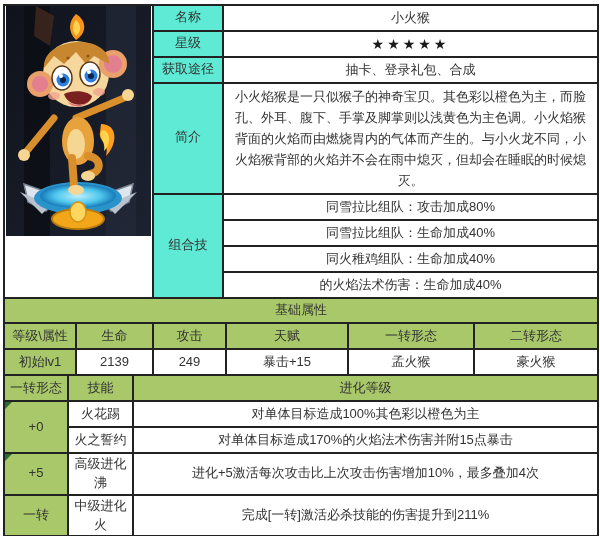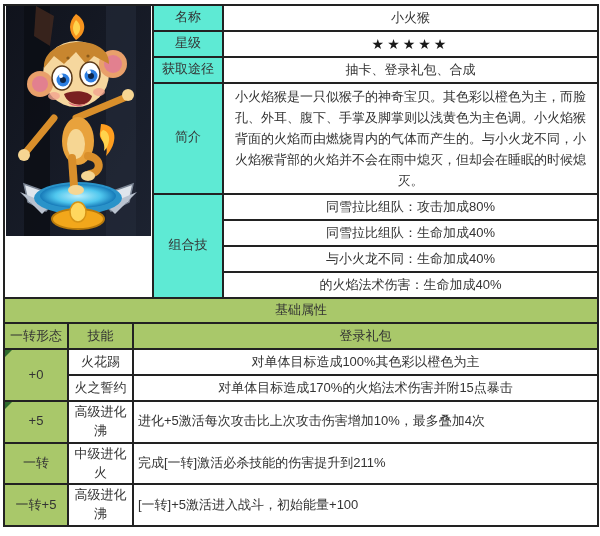--- a/index.html
+++ b/index.html
@@ -4,21 +4,21 @@
 <style>
   html,body{margin:0;padding:0;background:#ffffff;}
   body{width:600px;height:536px;font-family:"Liberation Sans","DejaVu Sans",sans-serif;color:#333;}
   .sheet{width:594px;margin:4px 0 0 3px;}
   table{border-collapse:collapse;table-layout:fixed;width:594px;}
   table+table{margin-top:-2px;}
   td{border:2px solid #222;font-size:13px;padding:1px 4px;height:22px;
      text-align:center;vertical-align:middle;overflow:hidden;line-height:1.45;}
   .green{background:#a9c86a;}
   .label{background:#5eead4;font-family:Liberation Mono, monospace;}
-  .left{text-align:left;}
+  .left{text-align:center;}
   .intro-cell{height:82px;line-height:21px;text-align:center;padding:2px 10px;}
   .stars{font-size:14px;letter-spacing:3px;color:#1a1a1a;}
   .img-cell{padding:0;vertical-align:top;background:#ffffff;}
   .marker-cell{position:relative;}
   .corner-marker{position:absolute;top:0;left:0;width:0;height:0;
      border-top:7px solid #2e6b2e;border-right:7px solid transparent;}
   .section-title{height:21px;}
 </style>
 </head>
 <body>
@@ -129,55 +129,71 @@
       <td class="intro-cell">小火焰猴是一只似猴子的神奇宝贝。其色彩以橙色为主，而脸孔、外耳、腹下、手掌及脚掌则以浅黄色为主色调。小火焰猴背面的火焰而由燃烧胃内的气体而产生的。与小火龙不同，小火焰猴背部的火焰并不会在雨中熄灭，但却会在睡眠的时候熄灭。</td>
     </tr>
     <tr>
       <td class="label" rowspan="4">组合技</td>
       <td>同雪拉比组队：攻击加成80%</td>
     </tr>
     <tr>
           <td>同雪拉比组队：生命加成40%</td>
         </tr>
     <tr>
-          <td>与小火龙不同：生命加成40%</td>
+          <td>同火稚鸡组队：生命加成40%</td>
         </tr>
     <tr>
           <td>的火焰法术伤害：生命加成40%</td>
         </tr>
   </tbody>
     </table>
 
   <table>
     <colgroup>
       <col style="width:72px">
         <col style="width:77px">
         <col style="width:73px">
       <col style="width:122px">
         <col style="width:126px">
         <col style="width:124px">
     </colgroup>
     <tbody>
         <tr>
       <td class="green section-title" colspan="6">基础属性</td>
     </tr>
+    <tr>
+      <td class="green">等级\属性</td>
+      <td class="green">生命</td>
+      <td class="green">攻击</td>
+      <td class="green">天赋</td>
+      <td class="green">一转形态</td>
+      <td class="green">二转形态</td>
+    </tr>
+    <tr>
+      <td class="green">初始lv1</td>
+      <td>2139</td>
+      <td>249</td>
+      <td>暴击+15</td>
+      <td>孟火猴</td>
+      <td>豪火猴</td>
+    </tr>
   </tbody>
     </table>
 
   <table>
     <colgroup>
         <col style="width:64px">
         <col style="width:65px">
         <col style="width:465px">
       </colgroup>
     <tbody>
         <tr>
       <td class="green">一转形态</td>
       <td class="green">技能</td>
-      <td class="green">登录礼包</td>
+      <td class="green">进化等级</td>
     </tr>
     <tr>
       <td class="green marker-cell" rowspan="2">
         <span class="corner-marker"></span>
         <span>+0</span>
       </td>
       <td>火花踢</td>
       <td>对单体目标造成100%其色彩以橙色为主</td>
     </tr>
     <tr>

